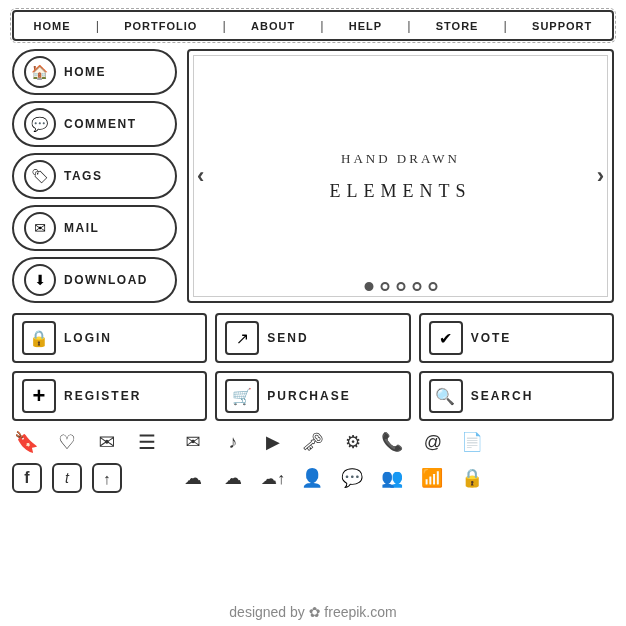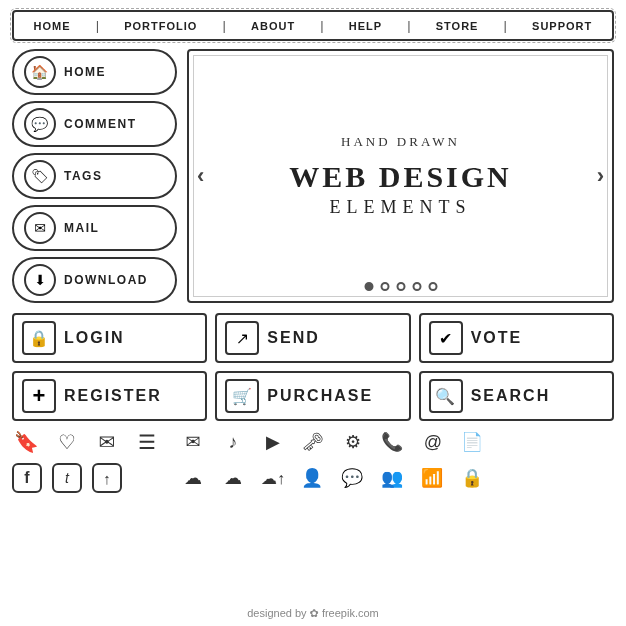--- a/index.html
+++ b/index.html
@@ -185,21 +185,21 @@
       border: 2px solid #333;
       border-radius: 4px;
       display: flex;
       align-items: center;
       justify-content: center;
       font-size: 16px;
       flex-shrink: 0;
       background: #fff;
     }
     .btn-label {
-      font-size: 16px;
+      font-size: 12px;
       font-weight: bold;
       letter-spacing: 2px;
       color: #222;
       text-transform: uppercase;
     }
 
     
     .icons-section {
       margin: 4px 12px 4px 12px;
       display: flex;
@@ -222,21 +222,21 @@
       color: #333;
     }
     .icon-item.bordered {
       border: 2px solid #333;
       border-radius: 4px;
     }
 
     
     .footer {
       text-align: center;
-      font-size: 11px;
+      font-size: 14px;
       color: #888;
       position: absolute;
       bottom: 6px;
       width: 100%;
     }
 
     
     .sketch-font {
       font-family: 'Georgia', serif;
     }
@@ -279,21 +279,20 @@
     </div>
     <div class="sidebar-item">
       <div class="sidebar-icon">⬇</div>
       <span class="sidebar-label">DOWNLOAD</span>
     </div>
   </div>
 
   <div class="hero">
     <span class="hero-arrow hero-arrow-left">‹</span>
     <span class="hero-title-small sketch-font">HAND DRAWN</span>
-    <div class="hero-title-large sketch-font">WEB DESIGN</div>
     <div class="hero-title-sub sketch-font">ELEMENTS</div>
     <span class="hero-arrow hero-arrow-right">›</span>
     <div class="hero-dots">
       <div class="hero-dot active"></div>
       <div class="hero-dot"></div>
       <div class="hero-dot"></div>
       <div class="hero-dot"></div>
       <div class="hero-dot"></div>
     </div>
   </div>

